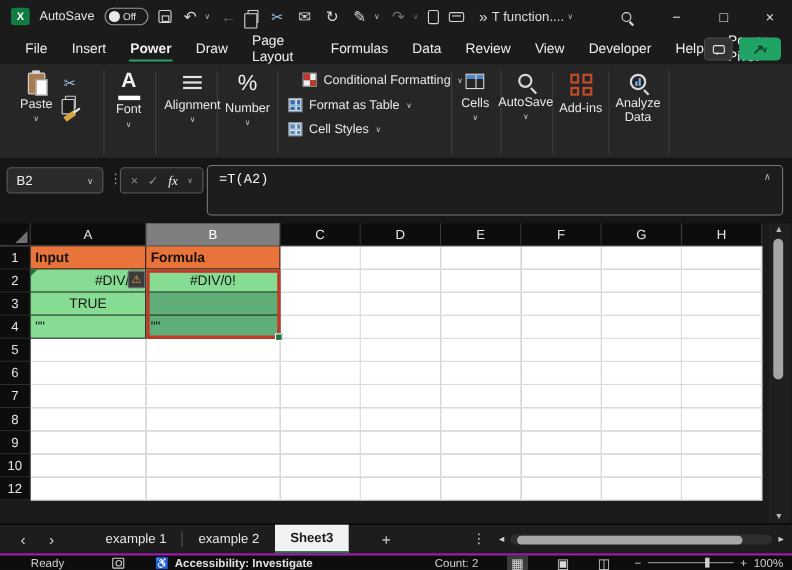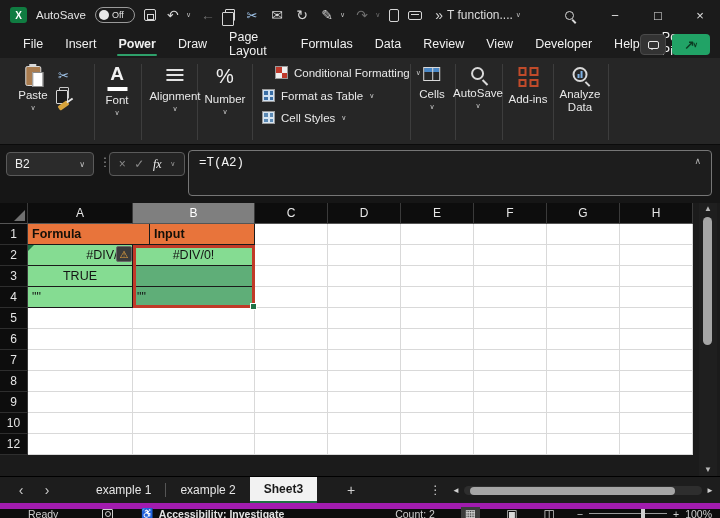--- a/index.html
+++ b/index.html
@@ -156,21 +156,21 @@
   .stab.active { background:#f2f2f2; color:#1a1a1a; font-weight:bold; border-bottom:3px solid #1E7145; }
   .addsheet { margin-left:30px; font-size:14px; color:#d0d0d0; }
   .sheetdots { margin-left:74px; color:#d0d0d0; }
   .hscroll { position:absolute; right:6px; top:7px; width:262px; height:13px; display:flex; align-items:center; gap:4px; }
   .harrow { font-size:8px; color:#cfcfcf; }
   .htrack { flex:1; height:9px; border-radius:5px; background:#2e2e2e; position:relative; }
   .hthumb { position:absolute; left:6px; top:0.5px; width:205px; height:8px; background:#a6a6a6; border-radius:4px; }
 
   
   .statusbar { position:absolute; left:0; top:503px; width:720px; height:15px; background:#0d0d0d;
-    border-top:6px solid #a21caf; display:flex; align-items:center; color:#cfcfcf; font-size:10.5px; }
+    border-top:2px solid #a21caf; display:flex; align-items:center; color:#cfcfcf; font-size:10.5px; }
   .sb-ready { margin-left:28px; }
   .macro-ic { margin-left:44px; width:11px; height:10px; border:1px solid #cfcfcf; border-radius:1px; position:relative; }
   .macro-ic::after { content:""; position:absolute; left:2px; bottom:1px; width:4px; height:4px;
     border-radius:50%; border:1px solid #cfcfcf; }
   .acc-ic { margin-left:28px; margin-right:5px; font-size:10px; }
   .sb-acc { font-weight:bold; color:#e2e2e2; }
   .sb-count { margin-left:auto; }
   .viewic { font-size:12px; margin-left:26px; color:#d8d8d8; }
   .viewic.on { background:#3c3c3c; padding:0 4px; }
   .zoomwrap { display:flex; align-items:center; gap:6px; margin-left:22px; margin-right:8px; }
@@ -375,25 +375,25 @@
       <div class="col-hdr" style="width: 73px;">C</div>
       <div class="col-hdr" style="width: 73px;">D</div>
       <div class="col-hdr" style="width: 73px;">E</div>
       <div class="col-hdr" style="width: 73px;">F</div>
       <div class="col-hdr" style="width: 73px;">G</div>
       <div class="col-hdr" style="width: 73px;">H</div>
     </div>
   <div class="grid-body">
       <div class="grid-row">
         <div class="row-hdr">1</div>
+        <div class="cell f-orange a-left" style="width: 105px;">
+          <span>Input</span>
+        </div>
         <div class="cell f-orange a-left" style="width: 122px;">
           <span>Formula</span>
-        </div>
-        <div class="cell f-orange a-left" style="width: 105px;">
-          <span>Input</span>
         </div>
         <div class="cell" style="width: 73px;"></div>
         <div class="cell" style="width: 73px;"></div>
         <div class="cell" style="width: 73px;"></div>
         <div class="cell" style="width: 73px;"></div>
         <div class="cell" style="width: 73px;"></div>
         <div class="cell" style="width: 73px;"></div>
       </div>
       <div class="grid-row">
         <div class="row-hdr">2</div>

